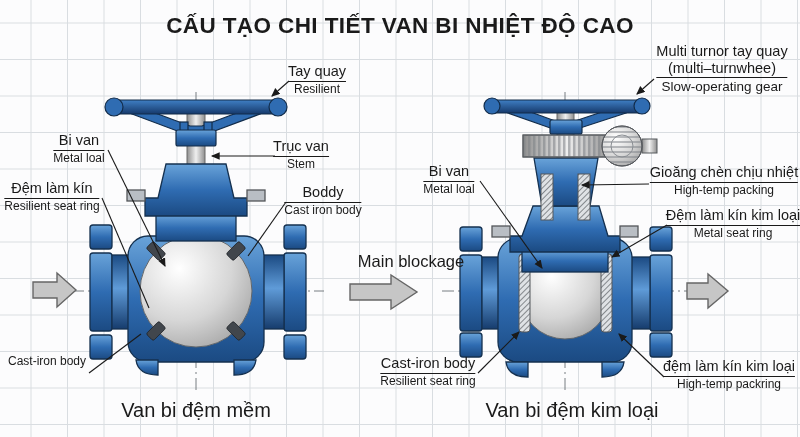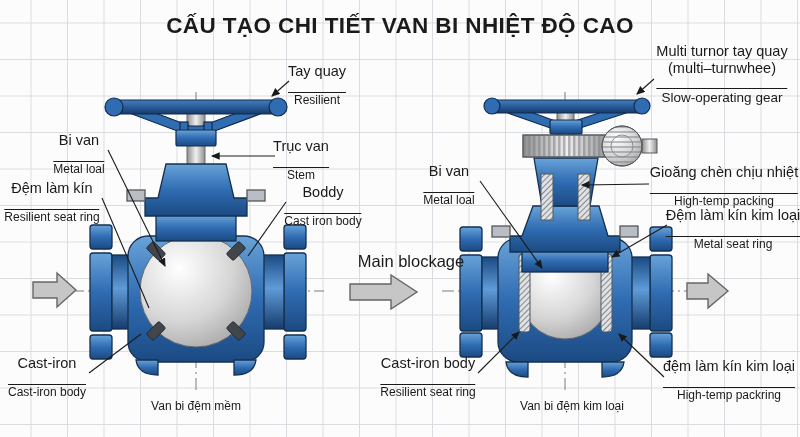--- a/index.html
+++ b/index.html
@@ -17,22 +17,22 @@
   }
   .title{
     position:absolute;left:400px;top:13px;transform:translateX(-50%);
     font-size:22.5px;font-weight:700;letter-spacing:.4px;white-space:nowrap;
   }
   svg.art{position:absolute;}
   svg.overlay{position:absolute;left:0;top:0;}
   .lbl{position:absolute;transform:translateX(-50%);text-align:center;line-height:1.15;}
   .lbl .vi{font-size:14.5px;font-weight:400;white-space:nowrap;}
   .lbl .en{font-size:12px;font-weight:400;white-space:nowrap;}
-  .lbl .rule{border-bottom:1.5px solid var(--text);padding-bottom:12px;margin-bottom:1px;}
-  .caption{position:absolute;transform:translateX(-50%);font-size:12px;font-weight:400;white-space:nowrap;}
+  .lbl .rule{border-bottom:1.5px solid var(--text);padding-bottom:1px;margin-bottom:1px;}
+  .caption{position:absolute;transform:translateX(-50%);font-size:20px;font-weight:400;white-space:nowrap;}
   .flow-label{position:absolute;transform:translateX(-50%);font-size:16.5px;font-weight:500;white-space:nowrap;margin-left:28px;}
 </style>
 </head>
 <body>
 
 <div class="stage">
 
   <div class="title">CẤU TẠO CHI TIẾT VAN BI NHIỆT ĐỘ CAO</div>
 
   <svg class="art" style="left:68px;top:88px" width="260" height="310" viewBox="0 0 260 310">
@@ -223,21 +223,20 @@
   </div>
   <div class="lbl" style="left:52px;top:180px">
     <div class="vi rule">Đệm làm kín</div>
     <div class="en">Resilient seat ring</div>
   </div>
   <div class="lbl" style="left:323px;top:184px">
     <div class="vi rule">Boddy</div>
     <div class="en">Cast iron body</div>
   </div>
   <div class="lbl" style="left:47px;top:355px">
-    <div class="vi rule">Cast-iron</div>
     <div class="en">Cast-iron body</div>
   </div>
   <div class="caption" style="left:196px;top:399px">Van bi đệm mềm</div>
 
   <div class="flow-label" style="left:383px;top:252px">Main blockage</div>
 
   <div class="lbl" style="left:722px;top:43px">
     <div class="vi">Multi turnor tay quay</div>
     <div class="vi rule">(multi–turnwhee)</div>
     <div class="en" style="font-size:13.5px">Slow-operating gear</div>

